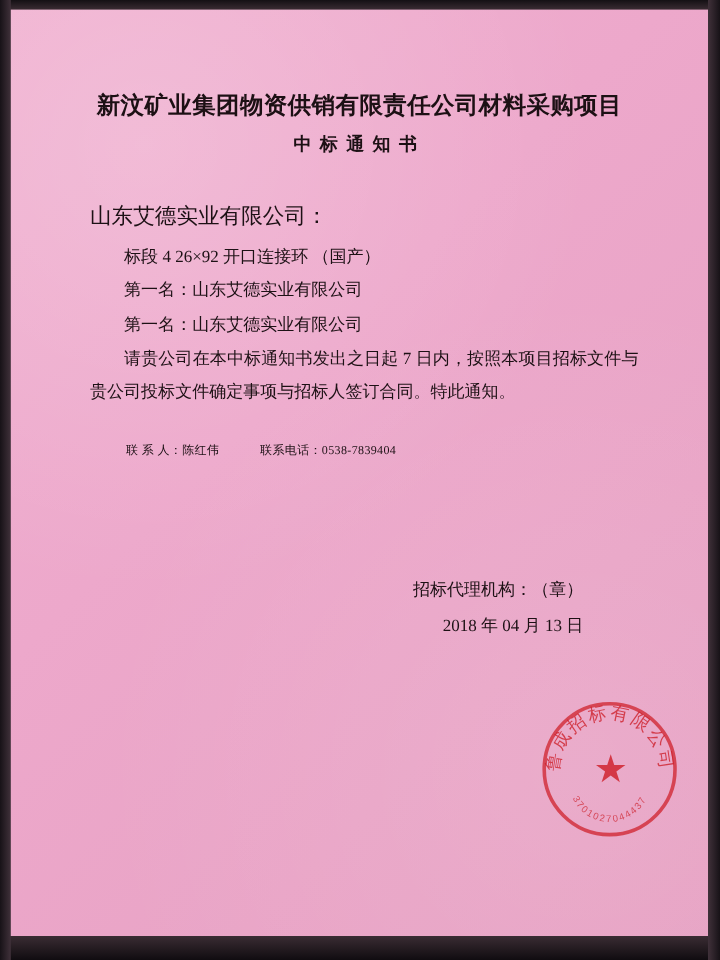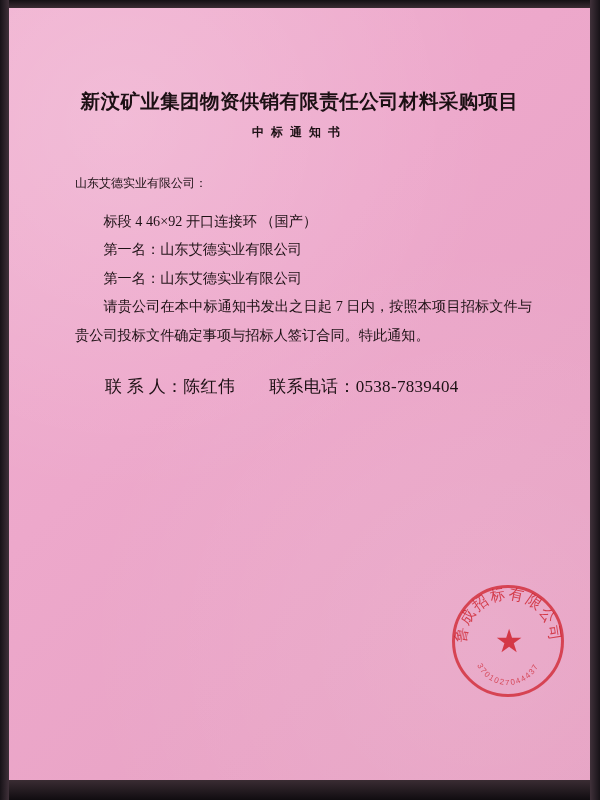--- a/index.html
+++ b/index.html
@@ -41,21 +41,21 @@
     pointer-events: none;
   }
   .edge-top    { left:0; top:0;  width:600px; height:8px;  background: linear-gradient(#141014, #3a2c33); }
   .edge-bottom { left:0; bottom:0; width:600px; height:20px; background: linear-gradient(#3a2c33, #100c10); }
   .edge-left   { left:0; top:0;  width:9px;  height:800px; background: linear-gradient(90deg,#171217,#40313a); }
   .edge-right  { right:0; top:0; width:10px; height:800px; background: linear-gradient(270deg,#171217,#40313a); }
 
   .sheet {
     position: absolute;
     left: 9px;
-    top: 21px;
+    top: 8px;
     width: 581px;
     height: 648px;
     overflow: hidden;
   }
 
   .content {
     position: absolute;
     left: 0;
     top: 0;
     width: 581px;
@@ -68,56 +68,56 @@
     color: #1c1014;
   }
   .title-line1 {
     font-size: 19.5px;
     font-weight: bold;
     letter-spacing: 0.4px;
     line-height: 1.3;
     font-family: "Liberation Serif", serif;
   }
   .title-line2 {
-    font-size: 12px;
+    font-size: 15px;
     font-weight: bold;
     letter-spacing: 7px;
     margin-top: 11px;
     line-height: 1.3;
   }
 
   .body-block {
     margin-top: 30px;
     padding-left: 66px;
     padding-right: 58px;
     color: #1d1115;
     font-size: 14.2px;
     line-height: 2.0;
     text-align: justify;
   }
 
   .addressee {
-    font-size: 12px;
-    margin-bottom: 12px;
+    font-size: 18px;
+    margin-bottom: 2px;
   }
 
   .para {
     text-indent: 2em;
     margin: 0;
   }
 
   .sub-line {
     text-indent: 2em;
     margin: 0;
   }
 
   .contact-row {
     margin-top: 26px;
     padding-left: 96px;
-    font-size: 17px;
+    font-size: 10px;
     color: #1d1115;
     letter-spacing: 0.3px;
   }
   .contact-gap { display: inline-block; width: 34px; }
 
   .footer-block {
     margin-top: 96px;
     padding-right: 104px;
     text-align: right;
     font-size: 14.2px;
@@ -169,30 +169,34 @@
   <div class="sheet">
     <div class="content">
 
       <div class="title-block">
         <div class="title-line1">新汶矿业集团物资供销有限责任公司材料采购项目</div>
         <div class="title-line2">中标通知书</div>
       </div>
 
       <div class="body-block">
         <div class="addressee">山东艾德实业有限公司：</div>
-        <div class="sub-line">标段 4 46×92 开口连接环 （国产）</div>
+        <div class="sub-line">标段 4 26×92 开口连接环 （国产）</div>
         <div class="sub-line">第一名：山东艾德实业有限公司</div>
         <div class="sub-line">第一名：山东艾德实业有限公司</div>
         <p class="para">请贵公司在本中标通知书发出之日起 7 日内，按照本项目招标文件与贵公司投标文件确定事项与招标人签订合同。特此通知。</p>
       </div>
 
       <div class="contact-row">
         <span>联 系 人：</span><span>陈红伟</span><span class="contact-gap"></span><span>联系电话：</span><span>0538-7839404</span>
       </div>
 
+      <div class="footer-block">
+        <div>招标代理机构：（章）</div>
+        <div>2018 年 04 月 13 日</div>
+      </div>
 
     </div>
   </div>
 
   <div class="seal">
     <div class="seal-ring"></div>
     <svg width="118" height="118" viewBox="0 0 118 118">
       <defs>
         <path id="arcTop" d="M 14,56 A 42,42 0 0 1 98,56"></path>
         <path id="arcBottom" d="M 22,66 A 34,34 0 0 0 90,66"></path>

